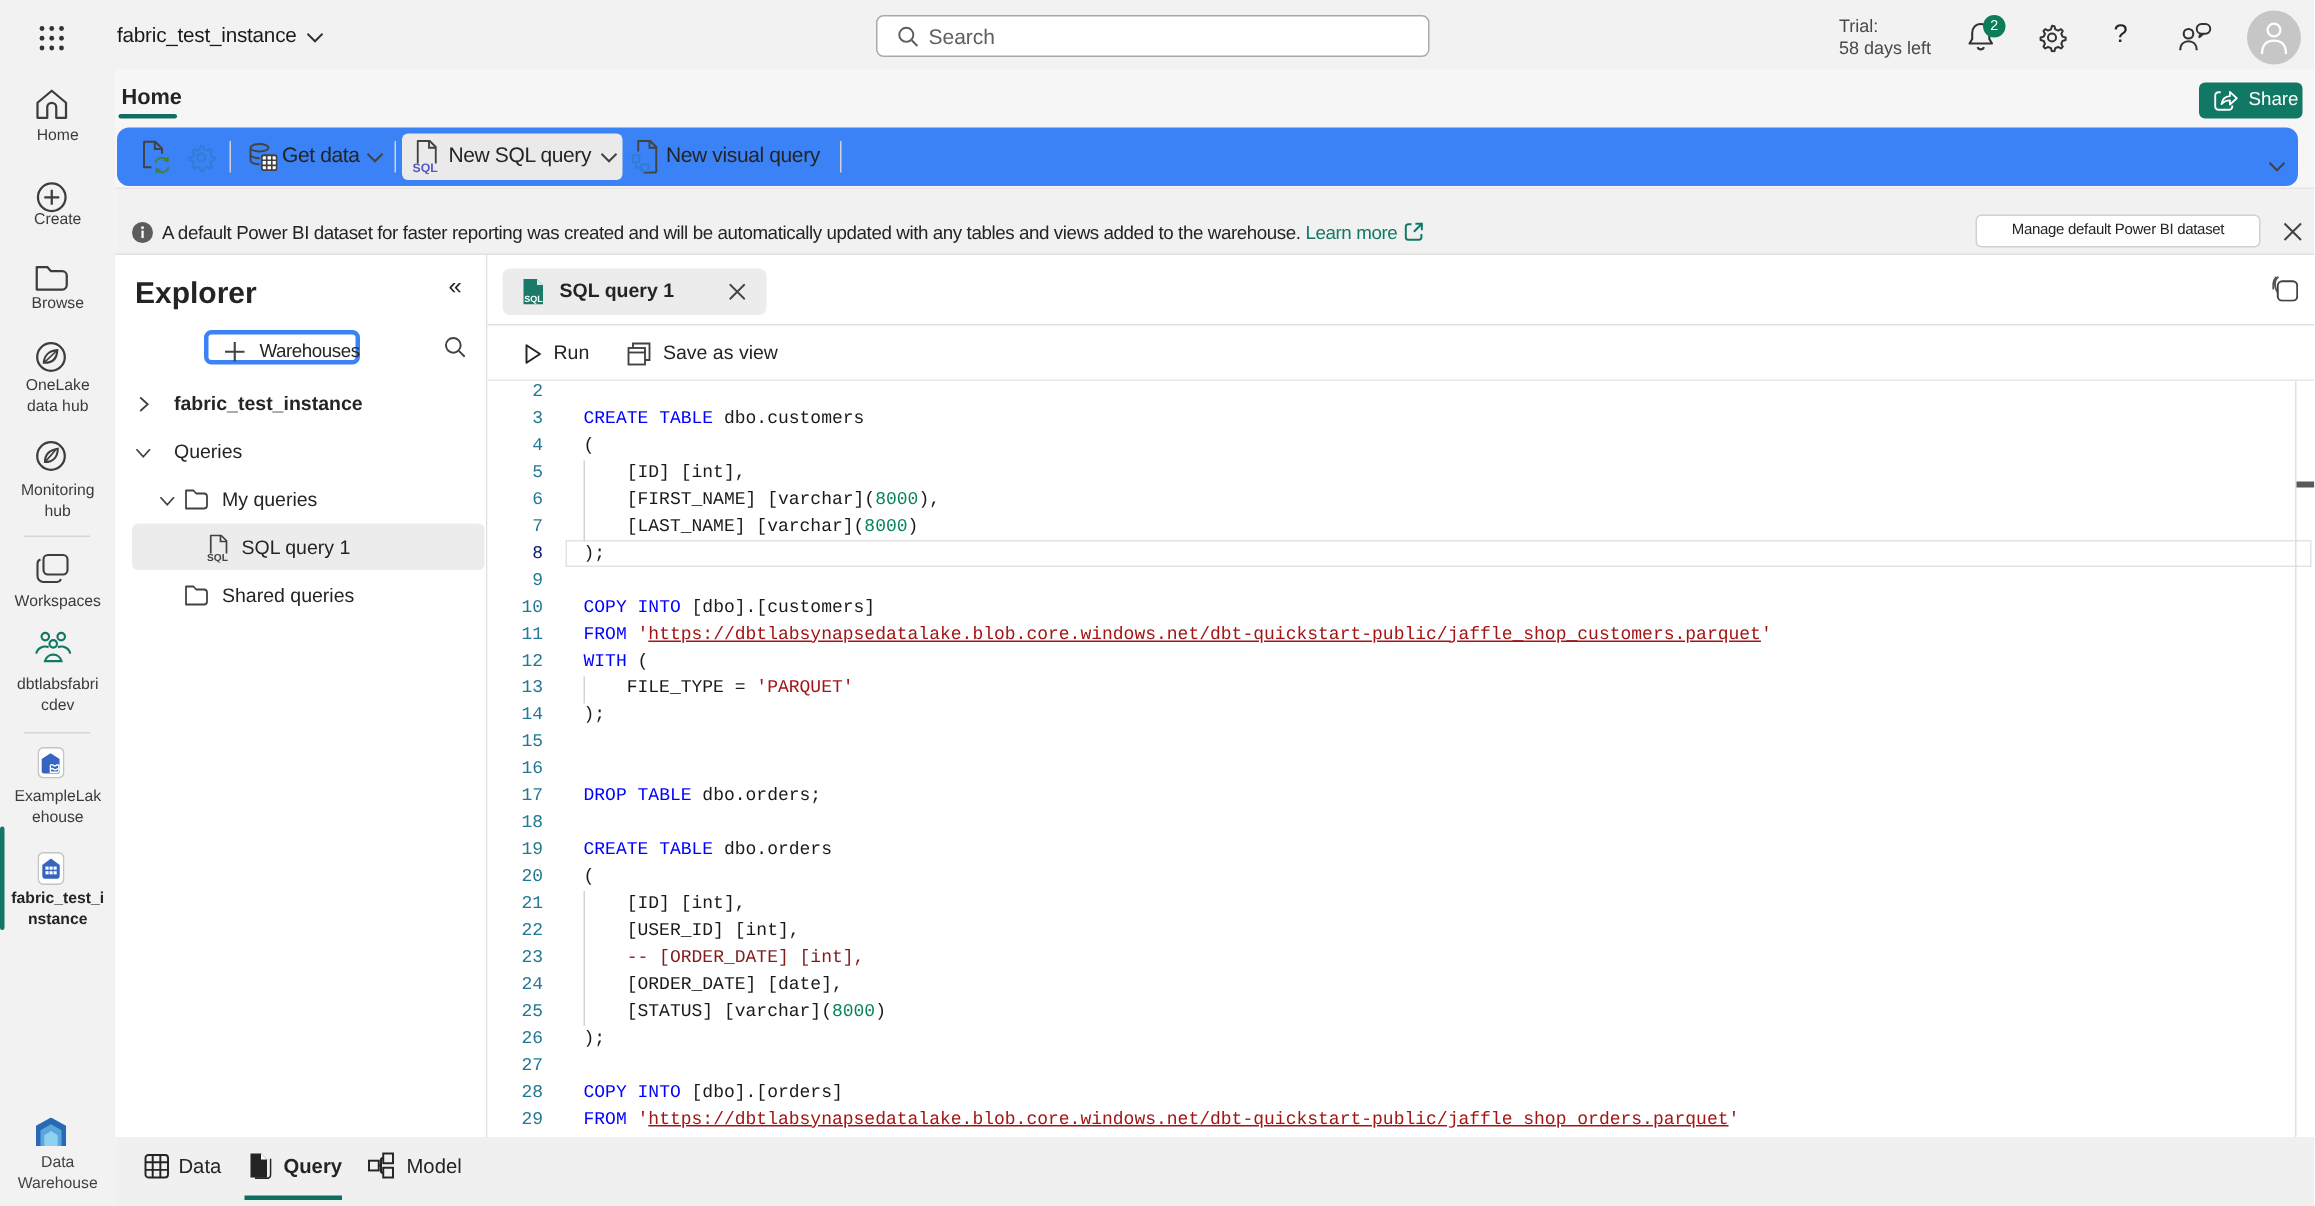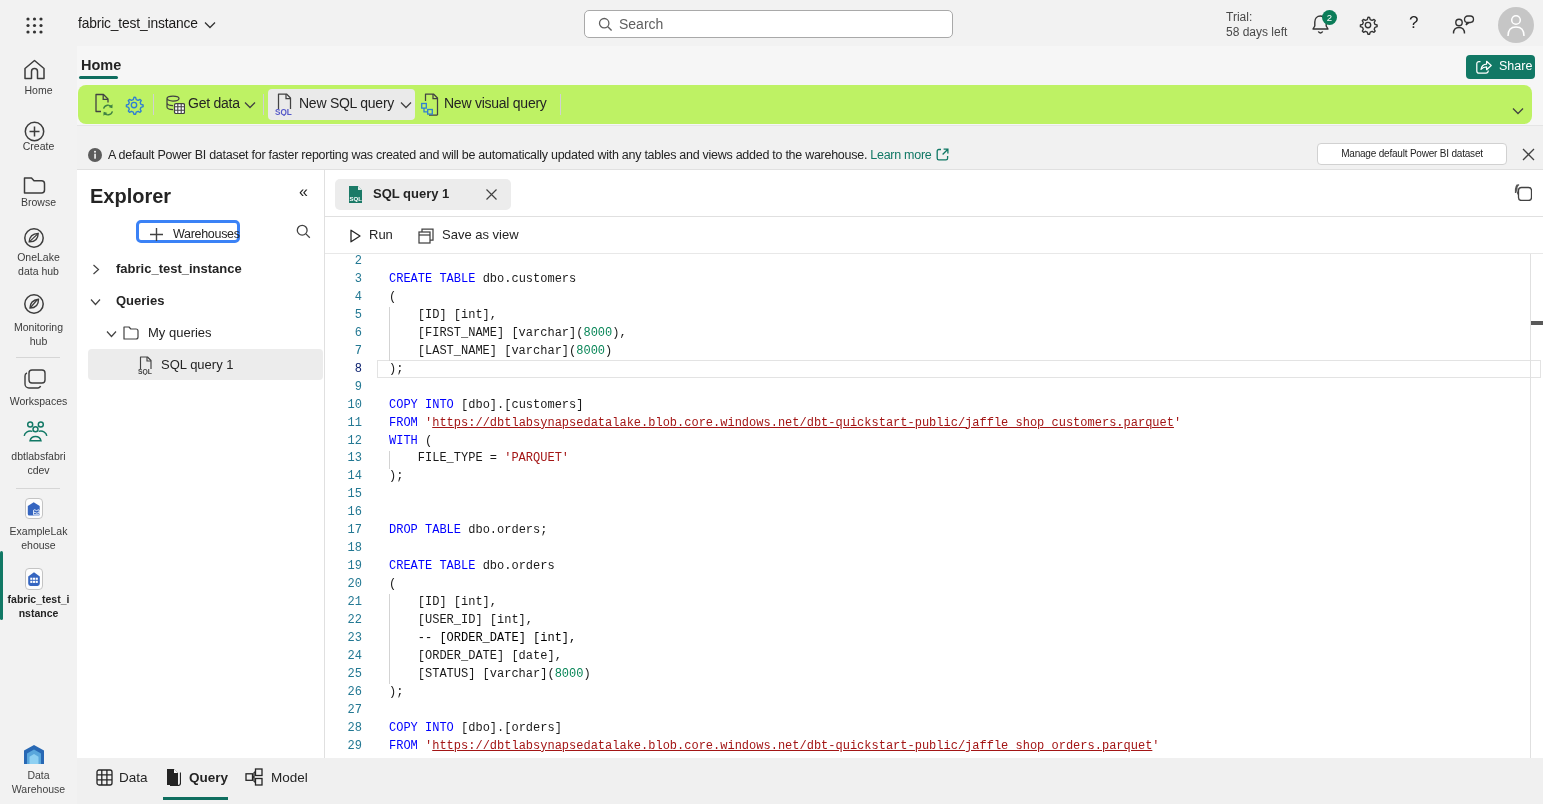--- a/index.html
+++ b/index.html
@@ -25,21 +25,21 @@
 .raildiv { position:absolute; left:16px; width:44px; border-top:1px solid #d6d6d6; }
 #railsel { left:0px; top:503px; width:3px; height:69px; background:#117865; border-radius:2px; }
 
 
 #ribbon { left:77px; top:46px; width:1466px; height:79px; background:#f6f6f6; }
 #hometab { left:4px; top:11px; font-size:14.5px; font-weight:bold; color:#242424; }
 #homeline { left:2px; top:29.5px; width:39px; height:3px; background:#0f6e5f; border-radius:2px; }
 #sharebtn { left:1389px; top:9px; width:69px; height:24px; background:#117865; border-radius:4px;
   color:#fff; font-size:13px; }
 #sharebtn span { position:absolute; left:33px; top:4px; }
-#toolbar { left:1px; top:39px; width:1454px; height:39px; background:#bef264; border-radius:8px; }
+#toolbar { left:1px; top:39px; width:1454px; height:39px; background:#3b82f6; border-radius:8px; }
 .tdiv { position:absolute; top:9px; width:1px; height:21px; background:#d1d1d1; }
 .tbtxt { position:absolute; top:10px; font-size:14px; letter-spacing:-0.25px; color:#242424; }
 #nsqbtn { position:absolute; left:190px; top:4px; width:147px; height:31px; background:#eaeaea; border-radius:4px; }
 
 
 #banner { left:77px; top:125px; width:1466px; height:45px; background:#f1f1f1; border-top:1px solid #e5e5e5; border-bottom:1px solid #e0e0e0; }
 #bannertxt { position:absolute; left:31px; top:22px; font-size:12.5px; letter-spacing:-0.27px; color:#242424; }
 #bannertxt a { color:#117865; text-decoration:none;text-align:right; }
 #managebtn { position:absolute; left:1240px; top:17px; width:190px; height:22px; background:#fff;
   border:1px solid #d1d1d1; border-radius:4px; font-size:10px; letter-spacing:-0.2px; text-align:center; line-height:20px; }
@@ -61,21 +61,21 @@
 .rbtxt { position:absolute; top:9px; font-size:13px; color:#242424; }
 
 #editor { left:325px; top:254px; width:1218px; height:504px; background:#fff; overflow:hidden; }
 #gutter { position:absolute; left:0px; top:-1px; width:37px; text-align:right;
   font-family:"Liberation Mono", monospace; font-size:12px; line-height:17.96px; color:#237893; }
 #code { position:absolute; left:64px; top:-1px; font-family:"Liberation Mono", monospace;
   font-size:12px; line-height:17.96px; color:#1a1a1a; white-space:pre; }
 #code .k { color:#0000ff; }
 #code .s { color:#a31515; }
 #code .n { color:#098658; }
-#code .c { color:#000000; }
+#code .c { color:#7f1d1d; }
 #code .u { text-decoration:underline; }
 #code .cl { height:17.96px; white-space:pre; }
 .iguide { position:absolute; left:64px; width:1px; background:#d3d3d3; }
 #curline { position:absolute; left:52px; top:106px; width:1164px; height:18px; border:1px solid #e3e3e3; }
 #ruler { position:absolute; left:1205px; top:0px; width:1px; height:504px; background:#e0e0e0; }
 #rulermark { position:absolute; left:1206px; top:67px; width:12px; height:4px; background:#595959; }
 
 
 #bottombar { left:77px; top:758px; width:1466px; height:46px; background:#f0f0f0; }
 .bbtxt { position:absolute; top:12px; font-size:13.5px; }
@@ -298,39 +298,45 @@
     <div class="trow" style="top:83px">
       <svg class="svgi" style="left:15px;top:11px" width="8" height="11" viewBox="0 0 8 11">
         <path d="M1.5 1 L6.5 5.5 L1.5 10" fill="none" stroke="#424242" stroke-width="1.2"></path>
       </svg>
       <span style="position:absolute;left:39px;font-weight:bold">fabric_test_instance</span>
     </div>
     <div class="trow" style="top:115px">
       <svg class="svgi" style="left:13px;top:13px" width="11" height="8" viewBox="0 0 11 8">
         <path d="M1 1.5 L5.5 6.5 L10 1.5" fill="none" stroke="#424242" stroke-width="1.2"></path>
       </svg>
-      <span style="position:absolute;left:39px;font-weight:bold">Queries</span>
+      <span style="position:absolute;left:39px;font-weight:normal">Queries</span>
     </div>
     <div class="trow" style="top:147px">
       <svg class="svgi" style="left:29px;top:13px" width="11" height="8" viewBox="0 0 11 8">
         <path d="M1 1.5 L5.5 6.5 L10 1.5" fill="none" stroke="#424242" stroke-width="1.2"></path>
       </svg>
       <svg class="svgi" style="left:46px;top:9px" width="16" height="14" viewBox="0 0 16 14">
         <path d="M1 13 L1 1 L6 1 L7.8 3 L13 3 a2 2 0 0 1 2 2 L15 11 a2 2 0 0 1 -2 2 Z" fill="none" stroke="#424242" stroke-width="1.2" stroke-linejoin="round"></path>
       </svg>
       <span style="position:absolute;left:71px">My queries</span>
     </div>
     <div class="abs" id="selrow"></div>
     <div class="trow" style="top:179px">
       <svg class="svgi" style="left:61px;top:7px" width="15" height="19" viewBox="0 0 15 19">
         <path d="M13 13 L13 4.5 L9.5 1 L2.5 1 L2.5 13" fill="none" stroke="#424242" stroke-width="1.15" stroke-linejoin="round"></path>
         <path d="M9 1 L9 5 L13 5" fill="none" stroke="#424242" stroke-width="1.15"></path>
         <text x="0" y="18" font-family="Liberation Sans" font-weight="bold" font-size="6.8" fill="#424242">SQL</text>
       </svg>
       <span style="position:absolute;left:84px">SQL query 1</span>
+    </div>
+    <div class="trow" style="top:211px">
+      <svg class="svgi" style="left:46px;top:9px" width="16" height="14" viewBox="0 0 16 14">
+        <path d="M1 13 L1 1 L6 1 L7.8 3 L13 3 a2 2 0 0 1 2 2 L15 11 a2 2 0 0 1 -2 2 Z" fill="none" stroke="#424242" stroke-width="1.2" stroke-linejoin="round"></path>
+      </svg>
+      <span style="position:absolute;left:71px">Shared queries</span>
     </div>
   </div>
   <div class="abs" id="tabzone">
     <div class="abs" id="qtab">
       <svg class="svgi" style="left:13px;top:7px" width="15" height="17" viewBox="0 0 15 17">
         <path d="M1 0 L10 0 L14 4 L14 17 L1 17 Z" fill="#1b7a67"></path>
         <path d="M10 0 L10 4 L14 4 Z" fill="#fff" opacity="0.85"></path>
         <text x="1.5" y="15" font-family="Liberation Sans" font-weight="bold" font-size="6" fill="#fff">SQL</text>
       </svg>
       <span style="position:absolute;left:38px;top:7px">SQL query 1</span>

